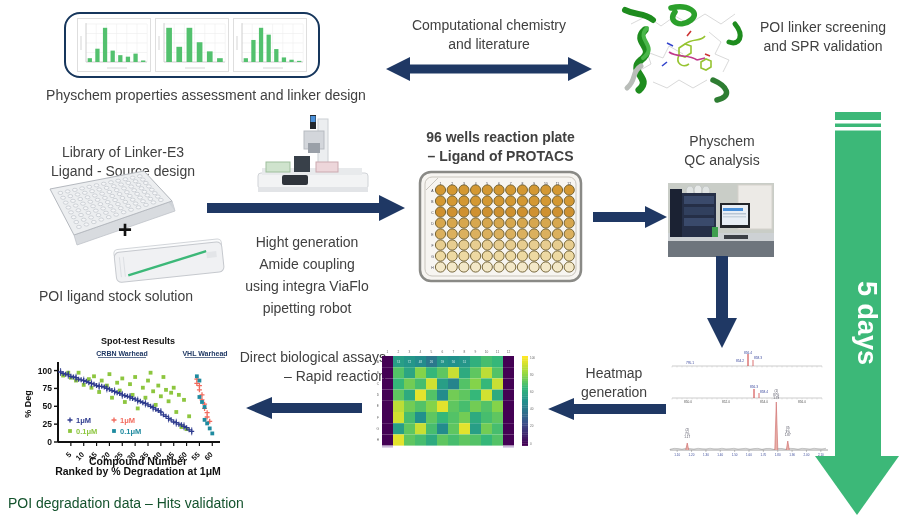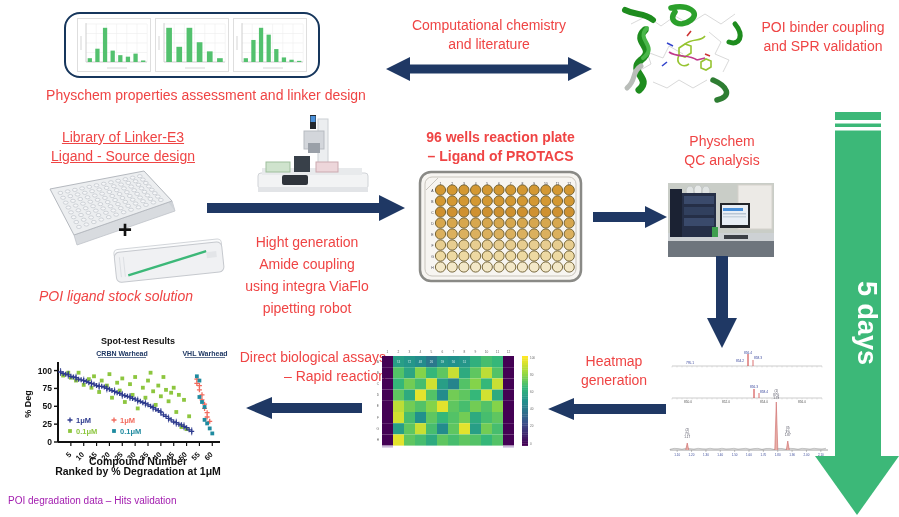--- a/index.html
+++ b/index.html
@@ -1,20 +1,20 @@
 <!DOCTYPE html>
 <html><head>
 <meta charset="utf-8">
 <style>
   html,body{margin:0;padding:0;background:#fff;}
   body{font-family:"Liberation Sans",sans-serif;color:#1c2333;}
   #canvas{position:relative;width:899px;height:517px;background:#fff;overflow:hidden;}
   .abs{position:absolute;}
-  .cap{font-size:14px;line-height:19px;color:#ef4444;text-align:center;}
-  .cap-l{font-size:10px;color:#a21caf;}
+  .cap{font-size:14px;line-height:19px;color:#404040;text-align:center;}
+  .cap-l{font-size:14px;color:#14532d;}
   .panel{border:2.5px solid #16365c;border-radius:16px;background:#fff;display:flex;align-items:center;justify-content:center;gap:4px;}
   .plus{font-size:24px;font-weight:bold;color:#111;}
   svg{display:block;}
 </style>
 </head>
 <body>
 
 <div id="canvas">
 
   <div class="abs panel" style="left:64px;top:12px;width:252px;height:62px;">
@@ -121,25 +121,25 @@
     <path d="M96,78 C110,84 116,94 100,98" stroke="#2e7d32" stroke-width="5.5" fill="none" stroke-linecap="round"></path>
     <path d="M10,86 C20,78 14,70 24,64" stroke="#b9bdb9" stroke-width="5" fill="none" stroke-linecap="round"></path>
     <path d="M62,46 l6,-4 6,2 0,7 -6,4 -6,-2 z" stroke="#96c431" stroke-width="1.6" fill="none"></path>
     <path d="M84,60 l5,-3 5,2 0,6 -5,3 -5,-2 z" stroke="#96c431" stroke-width="1.6" fill="none"></path>
     <path d="M68,42 C76,36 84,40 88,34 M62,53 C58,62 66,66 72,62" stroke="#96c431" stroke-width="1.6" fill="none"></path>
     <path d="M52,50 C60,56 72,52 80,58 M80,58 l8,-2" stroke="#c03a8c" stroke-width="1.6" fill="none"></path>
     <path d="M56,44 l-6,-3 M50,60 l-5,4" stroke="#3344cc" stroke-width="1.6" fill="none"></path>
     <path d="M70,34 l4,-5 M88,52 l5,2" stroke="#cc3333" stroke-width="1.6" fill="none"></path>
   </svg>
   <div class="abs cap" style="left:748px;top:18px;width:150px;">
-    <span>POI binder coupling</span><br>
+    <span>POI linker screening</span><br>
     <span>and SPR validation</span>
   </div>
 
-  <div class="abs cap" style="left:38px;top:128px;width:170px;text-decoration:underline;">
+  <div class="abs cap" style="left:38px;top:143px;width:170px;">
     <span>Library of Linker-E3</span><br>
     <span>Ligand -  Source design</span>
   </div>
   <svg id="srcplate" class="abs" style="left:32px;top:165px;" width="175" height="100" viewBox="0 0 175 100">
       <polygon points="42,70 140,36 143,46 45,80" fill="#d8dbdf" stroke="#bfc3c9" stroke-width="0.8"></polygon>
       <polygon points="112,6 140,36 143,46" fill="#cfd3d8"></polygon>
       <polygon points="18,24 112,6 140,36 42,70" fill="#eceef0" stroke="#b5b9bf" stroke-width="1"></polygon>
       <ellipse cx="28.4384" cy="27.9264" rx="2.4" ry="1.6" fill="#f5f6f8" stroke="#b9bdc4" stroke-width="0.6"></ellipse>
       <ellipse cx="35.65323636363637" cy="26.405236363636362" rx="2.4" ry="1.6" fill="#f5f6f8" stroke="#b9bdc4" stroke-width="0.6"></ellipse>
       <ellipse cx="42.868072727272725" cy="24.88407272727273" rx="2.4" ry="1.6" fill="#f5f6f8" stroke="#b9bdc4" stroke-width="0.6"></ellipse>
@@ -241,21 +241,21 @@
   <svg class="abs" style="left:103px;top:230px;" width="135" height="62" viewBox="0 0 135 62">
     <g transform="rotate(-6 67 31)">
       <rect x="12" y="14" width="108" height="10" rx="4" fill="#fafbfc" stroke="#d3d6da"></rect>
       <rect x="12" y="17" width="108" height="30" rx="5" fill="#f0f1f3" stroke="#c6c9ce"></rect>
       <line x1="24" y1="41" x2="104" y2="25" stroke="#3cb878" stroke-width="2.4"></line>
       <line x1="17" y1="22" x2="17" y2="42" stroke="#dcdfe3" stroke-width="1"></line>
       <line x1="21" y1="22" x2="21" y2="42" stroke="#dcdfe3" stroke-width="1"></line>
       <rect x="104" y="26" width="10" height="6" fill="#e3e5e8"></rect>
     </g>
   </svg>
-  <div class="abs cap" style="left:22px;top:287px;width:188px;font-style:italic;">POI ligand stock solution</div>
+  <div class="abs cap" style="left:22px;top:287px;width:188px;">POI ligand stock solution</div>
 
   <svg class="abs" style="left:252px;top:113px;" width="122" height="92" viewBox="0 0 122 92">
     <rect x="66" y="6" width="10" height="54" fill="#eceef0" stroke="#ccd0d4"></rect>
     <rect x="58" y="2" width="6" height="14" fill="#23282e"></rect>
     <rect x="58.5" y="3" width="5" height="6" fill="#4a90d9"></rect>
     <rect x="52" y="18" width="20" height="18" fill="#d3d6db" stroke="#b7bbc1"></rect>
     <rect x="56" y="30" width="12" height="10" fill="#9aa0a8"></rect>
     <rect x="6" y="60" width="110" height="16" rx="3" fill="#f2f3f4" stroke="#d0d3d7"></rect>
     <rect x="10" y="55" width="100" height="7" fill="#e8eaec"></rect>
     <rect x="14" y="49" width="24" height="10" fill="#cfe3cd" stroke="#9fbf9d"></rect>
@@ -791,21 +791,21 @@
       <rect x="154" y="92.88" width="6" height="2.5399999999999996" fill="rgb(66,18,95)"></rect>
       <rect x="154" y="95.11999999999999" width="6" height="2.5399999999999996" fill="rgb(67,9,90)"></rect>
       <rect x="154" y="97.35999999999999" width="6" height="2.5399999999999996" fill="rgb(68,1,84)"></rect>
       <text x="162" y="13" font-size="3" fill="#666" text-anchor="start">100</text>
       <text x="162" y="30.119999999999997" font-size="3" fill="#666" text-anchor="start">80</text>
       <text x="162" y="47.239999999999995" font-size="3" fill="#666" text-anchor="start">60</text>
       <text x="162" y="64.35999999999999" font-size="3" fill="#666" text-anchor="start">40</text>
       <text x="162" y="81.47999999999999" font-size="3" fill="#666" text-anchor="start">20</text>
       <text x="162" y="98.6" font-size="3" fill="#666" text-anchor="start">0</text>
     </svg>
-  <div class="abs cap" style="left:560px;top:352px;width:108px;">
+  <div class="abs cap" style="left:560px;top:364px;width:108px;">
     <span>Heatmap</span><br>
     <span>generation</span>
   </div>
   <svg class="abs" style="left:548px;top:397px;" width="118" height="24" viewBox="0 0 118 24">
     <polygon points="118,7 26,7 26,1 0,12 26,23 26,17 118,17" fill="#1F3864"></polygon>
   </svg>
 
   <svg id="chrom" class="abs" style="left:658px;top:350px;" width="178" height="112" viewBox="0 0 178 112">
       <line x1="14" x2="164" y1="16" y2="16" stroke="#999" stroke-width="0.5"></line>
       <line x1="14" x2="14" y1="16" y2="17.5" stroke="#bbb" stroke-width="0.4"></line>

